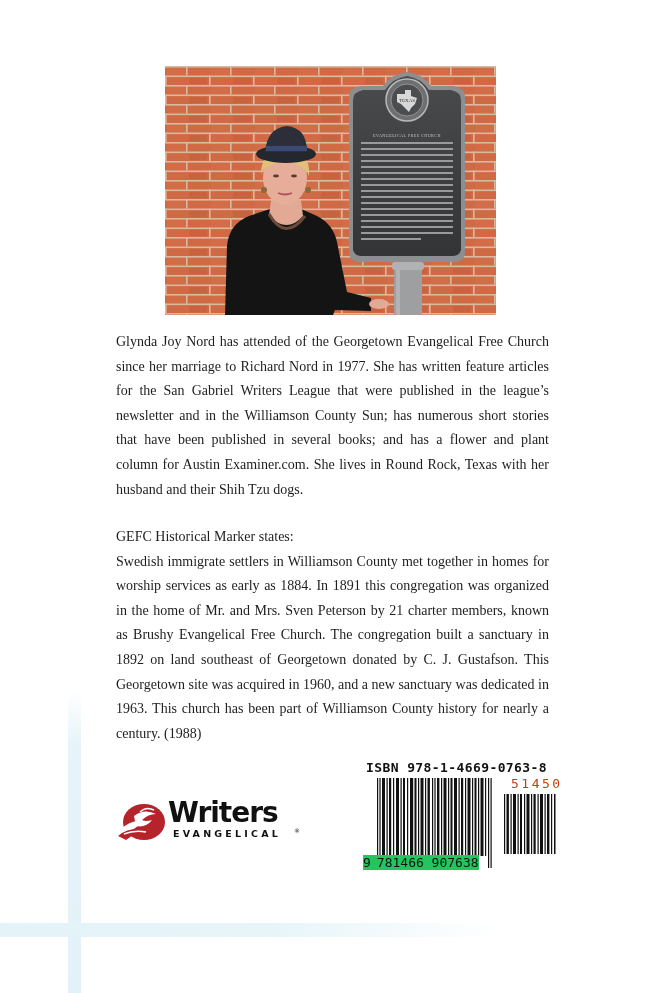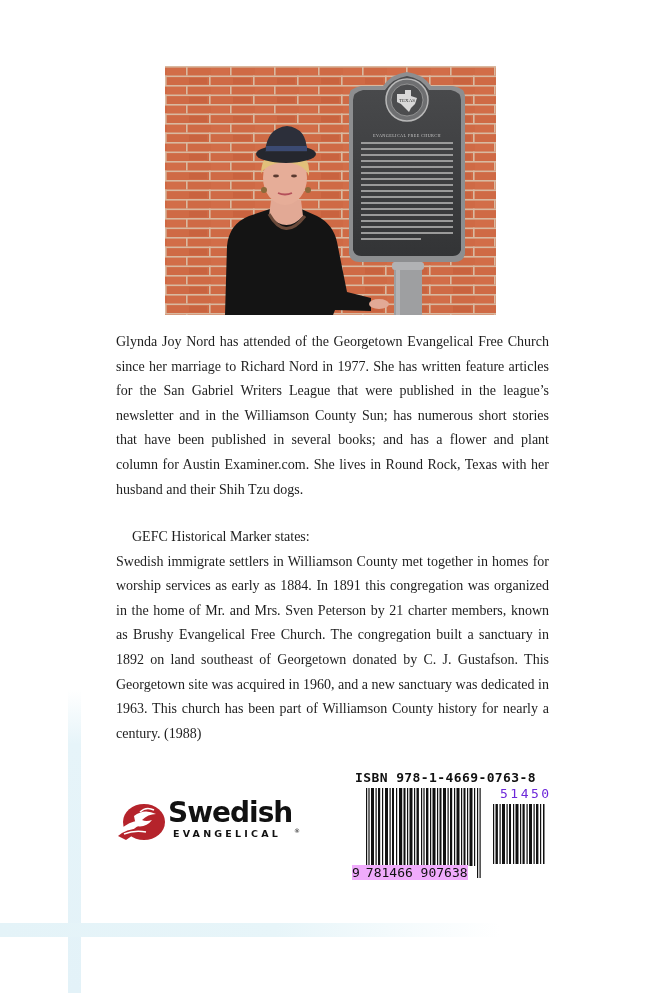--- a/index.html
+++ b/index.html
@@ -51,21 +51,21 @@
       position: absolute;
       left: 116px;
       width: 433px;
       font-size: 14px;
       line-height: 24.6px;
       text-align: justify;
       color: #1d1d1d;
     }
     .bio { top: 330px; }
     .marker { top: 525px; }
-    .marker .heading { display: block; margin-left: 16px; }
+    .marker .heading { display: block; }
 
     
     .logo {
       position: absolute;
       left: 116px;
       top: 798px;
       width: 190px;
       height: 48px;
     }
     .logo-word {
@@ -94,46 +94,45 @@
       left: 178px;
       top: 29px;
       font-size: 6px;
       font-family: "DejaVu Sans", sans-serif;
       color: #111;
     }
 
     
     .barcode {
       position: absolute;
-      left: 352px;
+      left: 363px;
       top: 760px;
       width: 196px;
       height: 116px;
       background: #fff;
-      margin-top: 10px;
     }
     .isbn-text {
       position: absolute;
       left: 3px;
       top: 0;
       font-family: "DejaVu Sans Mono", monospace;
       font-weight: bold;
       font-size: 13px;
       letter-spacing: 0.4px;
       color: #111;
       white-space: nowrap;
     }
     .addon-text {
       position: absolute;
       left: 148px;
       top: 16px;
       font-family: "DejaVu Sans Mono", monospace;
       font-size: 13px;
       letter-spacing: 2.5px;
-      color: #6d28d9;
+      color: #c2410c;
     }
     .main-bars {
       position: absolute;
       left: 14px;
       top: 18px;
       width: 115px;
       height: 90px;
     }
     .addon-bars {
       position: absolute;
@@ -143,21 +142,21 @@
       height: 60px;
     }
     .digits-bottom {
       position: absolute;
       left: 0;
       top: 95px;
       font-family: "DejaVu Sans Mono", monospace;
       font-size: 13px;
       color: #111;
       white-space: nowrap;
-      background: #f0abfc;
+      background: #22c55e;
     }
     .digits-bottom .lead { margin-right: 6px; }
   </style>
 </head>
 <body>
 
 <div class="deco-vertical"></div>
 <div class="deco-horizontal"></div>
 
 <div class="photo">
@@ -244,21 +243,21 @@
 
 <div class="logo">
   <svg width="52" height="46" viewBox="0 0 52 46" style="position:absolute;left:0;top:2px;">
     <ellipse cx="28" cy="22" rx="21" ry="18" fill="#b5232b"></ellipse>
     <path d="M4 30 Q16 18 30 22 Q20 26 12 34 Z" fill="#ffffff"></path>
     <path d="M2 36 Q14 26 32 30 Q20 32 10 40 Z" fill="#b5232b"></path>
     <path d="M18 16 Q28 8 40 14 Q32 14 26 20 Q30 22 36 20 Q30 28 20 26 Z" fill="#ffffff"></path>
     <path d="M24 12 Q30 6 38 10" stroke="#ffffff" stroke-width="1.5" fill="none"></path>
     <path d="M8 34 Q18 30 30 32" stroke="#ffffff" stroke-width="1.5" fill="none"></path>
   </svg>
-  <span class="logo-word">Swedish</span>
+  <span class="logo-word">Writers</span>
   <span class="logo-sub">EVANGELICAL</span>
   <span class="logo-reg">®</span>
 </div>
 
 <div class="barcode">
   <span class="isbn-text">ISBN 978-1-4669-0763-8</span>
   <span class="addon-text">51450</span>
   <svg class="main-bars" viewBox="0 0 115 90" preserveAspectRatio="none">
     <g fill="#111">
       <rect x="0" y="0" width="1.2" height="90"></rect>

